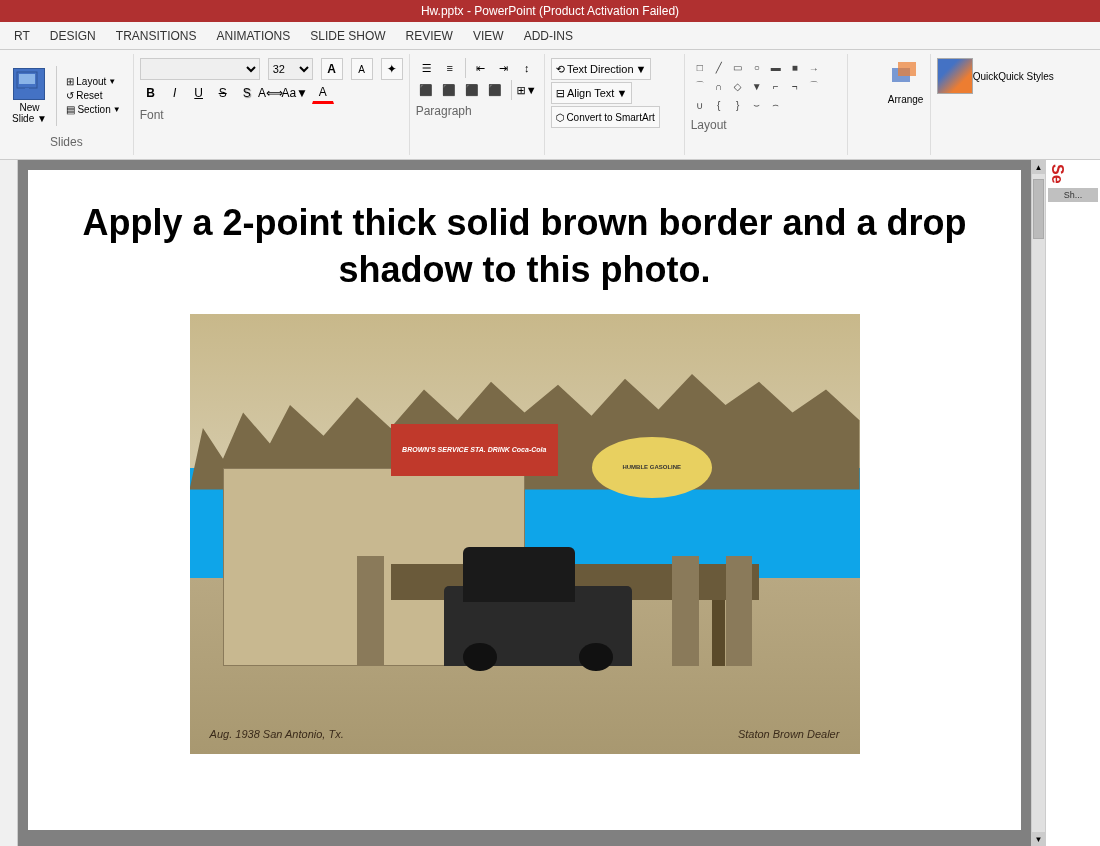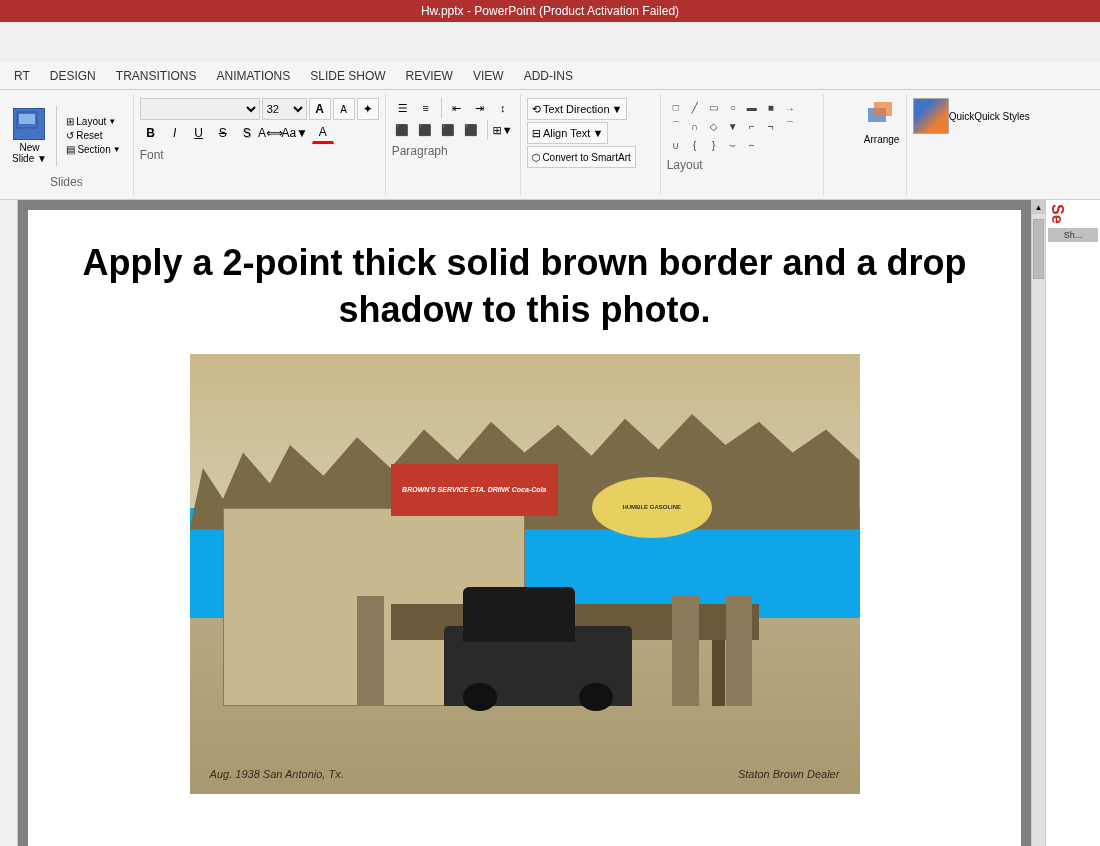--- a/index.html
+++ b/index.html
@@ -19,21 +19,20 @@
     }
 
     
     .menu-bar {
       background: #f5f5f5;
       border-bottom: 1px solid #ccc;
       display: flex;
       align-items: center;
       padding: 0 4px;
       height: 28px;
-      margin-top: 40px;
     }
     .menu-item {
       padding: 4px 10px;
       font-size: 12px;
       cursor: pointer;
       color: #333;
     }
 
     
     .ribbon {
@@ -109,21 +108,21 @@
       padding: 4px 6px;
       border-right: 1px solid #ddd;
       display: flex;
       flex-direction: column;
       gap: 2px;
       min-width: 200px;
     }
     .font-row1 {
       display: flex;
       align-items: center;
-      gap: 2px;
+      gap: 8px;
     }
     .font-select {
       width: 120px;
       height: 22px;
       font-size: 11px;
       border: 1px solid #ccc;
     }
     .size-select {
       width: 45px;
       height: 22px;

